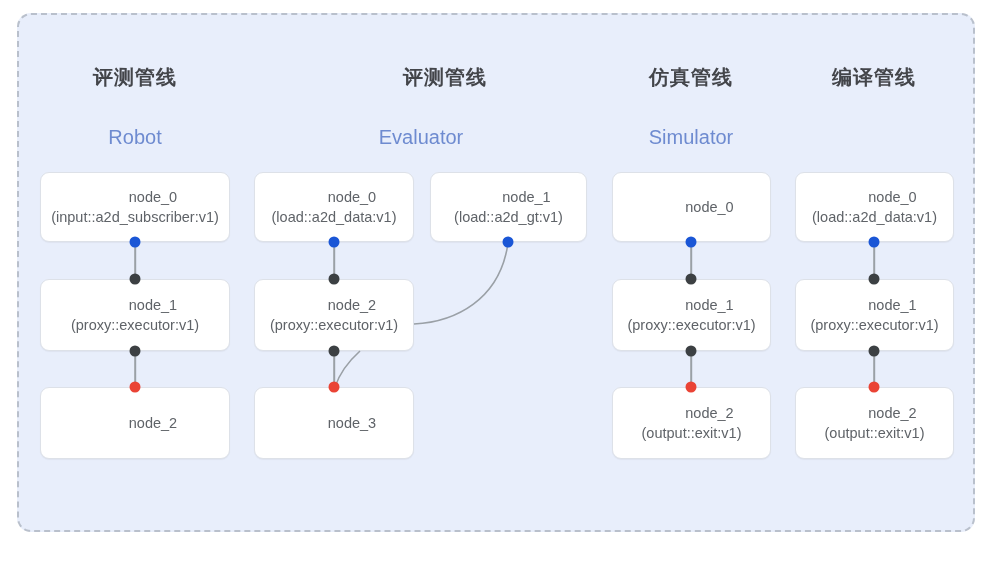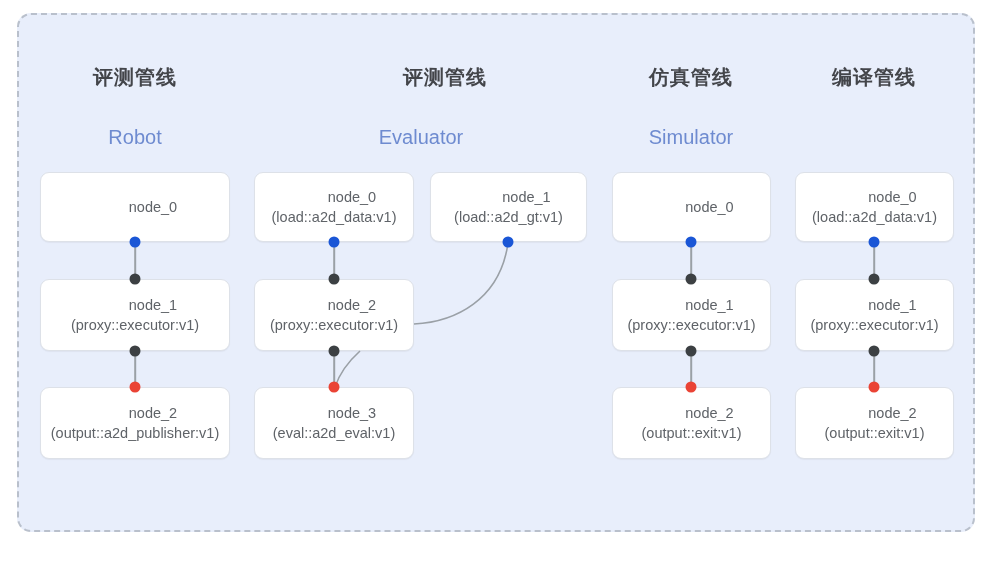--- a/index.html
+++ b/index.html
@@ -117,28 +117,28 @@
       <path d="M 360 351 C 350 360 340 372 335 387" fill="none" stroke="#9aa0a6" stroke-width="1.6"></path>
     </svg>
 
   <div id="layers">
       <div class="col-title" style="left: 135px; top: 64px;">评测管线</div>
       <div class="col-subtitle" style="left: 135px; top: 126px;">Robot</div>
       <div class="link" style="left: 135px; top: 242px; height: 37px;"></div>
       <div class="link" style="left: 135px; top: 351px; height: 36px;"></div>
       <div class="node" style="left: 40px; top: 172px; width: 190px; height: 70px;">
         <div class="nm">node_0</div>
+        <div class="nt">(input::a2d_subscriber:v1)</div>
       </div>
       <div class="node" style="left: 40px; top: 279px; width: 190px; height: 72px;">
         <div class="nm">node_1</div>
         <div class="nt">(proxy::executor:v1)</div>
       </div>
       <div class="node" style="left: 40px; top: 387px; width: 190px; height: 72px;">
         <div class="nm">node_2</div>
-        <div class="nt">(output::a2d_publisher:v1)</div>
       </div>
       <div class="dot blue" style="left: 135px; top: 242px;"></div>
       <div class="dot black" style="left: 135px; top: 279px;"></div>
       <div class="dot black" style="left: 135px; top: 351px;"></div>
       <div class="dot red" style="left: 135px; top: 387px;"></div>
       <div class="col-title" style="left: 445px; top: 64px;">评测管线</div>
       <div class="col-subtitle" style="left: 421px; top: 126px;">Evaluator</div>
       <div class="link" style="left: 334px; top: 242px; height: 37px;"></div>
       <div class="link" style="left: 334px; top: 351px; height: 36px;"></div>
       <div class="node" style="left: 254px; top: 172px; width: 160px; height: 70px;">
@@ -148,21 +148,20 @@
       <div class="node" style="left: 430px; top: 172px; width: 157px; height: 70px;">
         <div class="nm">node_1</div>
         <div class="nt">(load::a2d_gt:v1)</div>
       </div>
       <div class="node" style="left: 254px; top: 279px; width: 160px; height: 72px;">
         <div class="nm">node_2</div>
         <div class="nt">(proxy::executor:v1)</div>
       </div>
       <div class="node" style="left: 254px; top: 387px; width: 160px; height: 72px;">
         <div class="nm">node_3</div>
-        <div class="nt">(eval::a2d_eval:v1)</div>
       </div>
       <div class="dot blue" style="left: 334px; top: 242px;"></div>
       <div class="dot blue" style="left: 508px; top: 242px;"></div>
       <div class="dot black" style="left: 334px; top: 279px;"></div>
       <div class="dot black" style="left: 334px; top: 351px;"></div>
       <div class="dot red" style="left: 334px; top: 387px;"></div>
       <div class="col-title" style="left: 691px; top: 64px; text-align: center;">仿真管线</div>
       <div class="col-subtitle" style="left: 691px; top: 126px;">Simulator</div>
       <div class="link" style="left: 691px; top: 242px; height: 37px;"></div>
       <div class="link" style="left: 691px; top: 351px; height: 36px;"></div>

